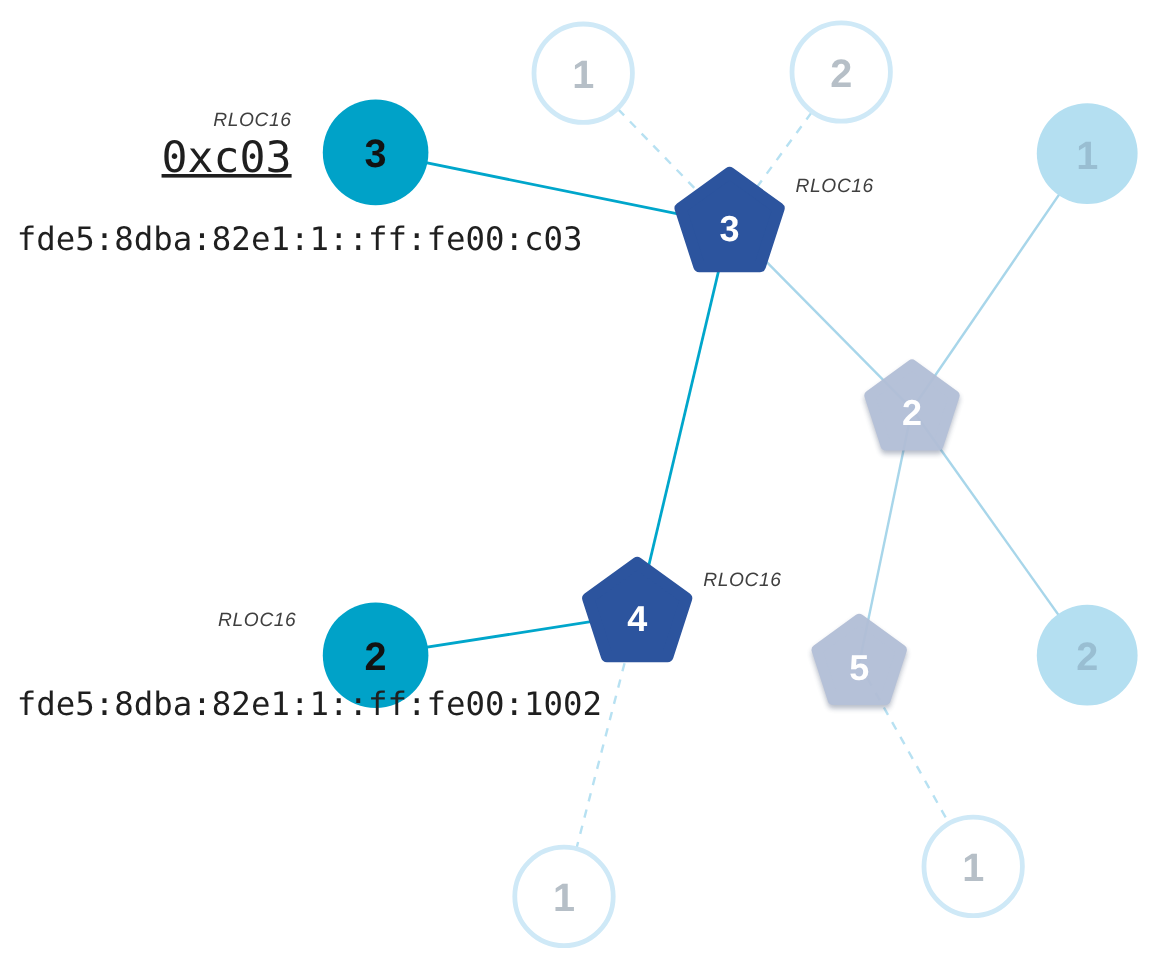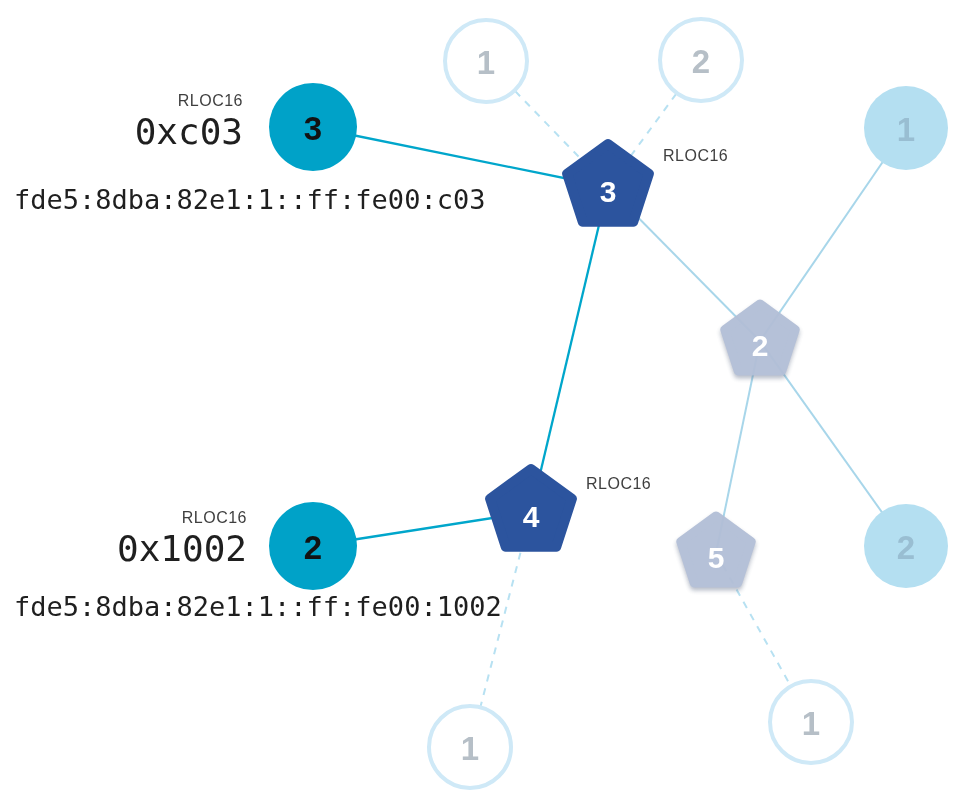--- a/index.html
+++ b/index.html
@@ -38,25 +38,25 @@
   .node-label.circle.active{font-size:33px;fill:var(--node-number-dark,#121212);}
   .node-label.circle.outlined{font-size:33px;fill:var(--outlined-text,#b6bfc7);}
   .node-label.circle.faded{font-size:33px;fill:var(--child-faded-text,#99bed2);}
 
   
   .rloc-label{position:absolute;white-space:nowrap;}
   .rloc-label.align-left{text-align:left;}
   .rloc-label.align-right{text-align:right;}
   .rloc-title{
     font-size:16px;letter-spacing:.5px;color:var(--label-title,#3f3f3f);
-    line-height:19px;margin-bottom:2px;
+    line-height:19px;margin-bottom:2px;font-style:italic;
   }
   .rloc-value{
     font-family:"DejaVu Sans Mono","Liberation Mono",monospace;
-    font-size:36px;line-height:40px;color:var(--label-value,#1f1f1f);
+    font-size:36px;line-height:40px;color:var(--label-value,#1f1f1f);text-decoration:underline;
   }
   .ipv6-label{
     position:absolute;white-space:nowrap;
     font-family:"DejaVu Sans Mono","Liberation Mono",monospace;
     font-size:27px;color:var(--label-value,#212121);
   }
 </style>
 </head>
 <body>
 
@@ -105,17 +105,16 @@
       <div class="rloc-label align-left" style="left: 586px; top: 474px;">
         <div class="rloc-title">RLOC16</div>
       </div>
       <div class="rloc-label align-right" style="right: 729px; top: 91px;">
         <div class="rloc-title">RLOC16</div>
         <div class="rloc-value">0xc03</div>
       </div>
       <div class="ipv6-label" style="left: 14px; top: 184px;">fde5:8dba:82e1:1::ff:fe00:c03</div>
       <div class="rloc-label align-right" style="right: 725px; top: 508px;">
         <div class="rloc-title">RLOC16</div>
-        <div class="rloc-value">0x1002</div>
       </div>
-      <div class="ipv6-label" style="left: 14px; top: 591px;">fde5:8dba:82e1:1::ff:fe00:1002</div>
+      <div class="ipv6-label" style="left: 14px; top: 572px;">fde5:8dba:82e1:1::ff:fe00:1002</div>
     </div>
 </div>
 
 </body></html>

